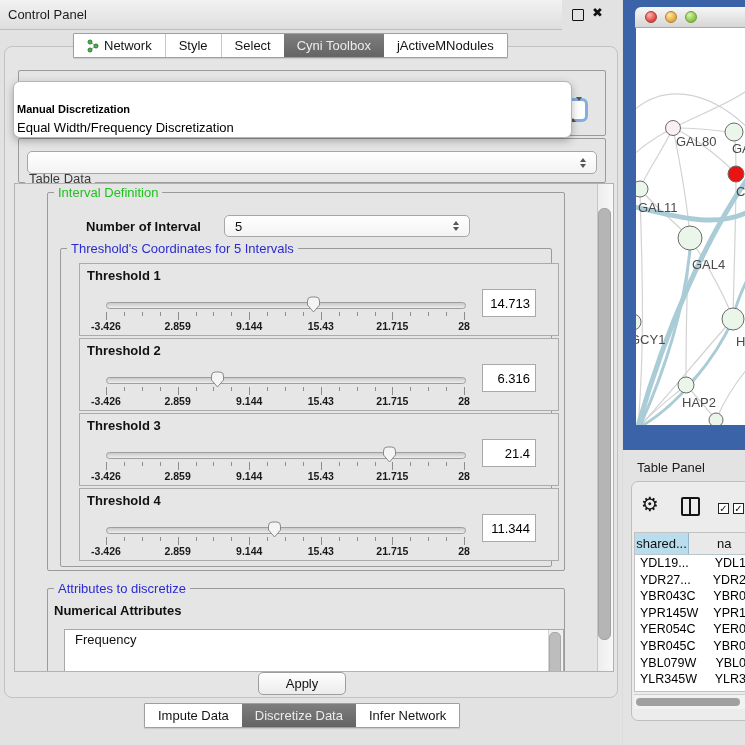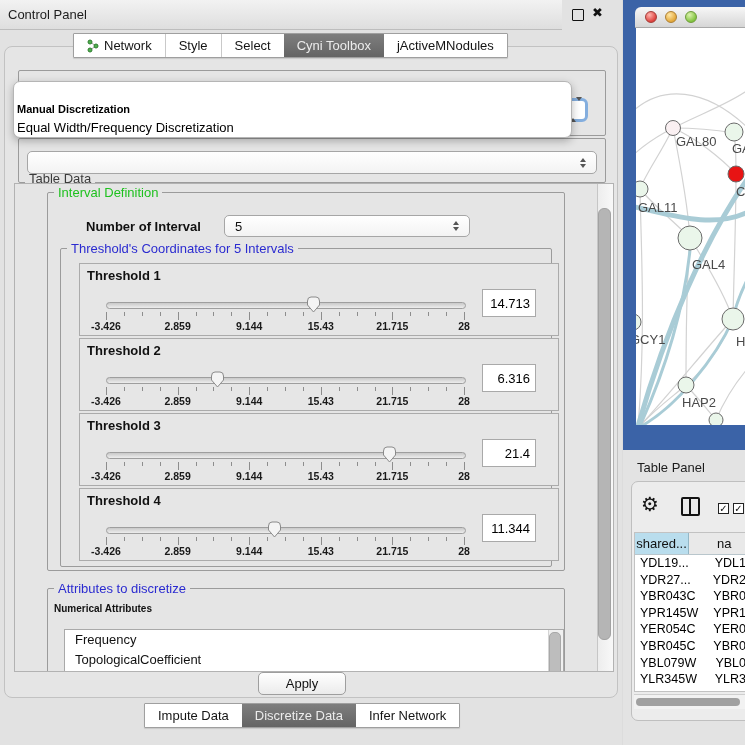--- a/index.html
+++ b/index.html
@@ -339,25 +339,24 @@
                 <span class="scale-lbl" style="left:100%;">28</span>
               </div>
               <div class="val-box">11.344</div>
             </div>
           </div>
       </div>
     </div>
 
     <div class="group" style="position:absolute;left:32px;top:395px;width:516px;height:100px;margin-top:9px;">
       <span class="group-label lbl-blue" style="background:#e5e5e5;">Attributes to discretize</span>
-      <span style="position:absolute;left:6px;top:14px;font-size:10px;font-weight:bold;color:#111;">Numerical Attributes</span>
+      <span style="position:absolute;left:6px;top:14px;font-size:13px;font-weight:bold;color:#111;">Numerical Attributes</span>
       <div class="attr-list">
         <div id="attr-items">
             <div class="attr-item">Frequency</div>
-            <div class="attr-item">TopologicalCoefficient</div>
           </div>
         <div class="attr-vsb">
             <div class="attr-thumb"></div>
           </div>
       </div>
     </div>
 
     <div class="vsb-track">
       <div class="vsb-thumb"></div>
     </div>

